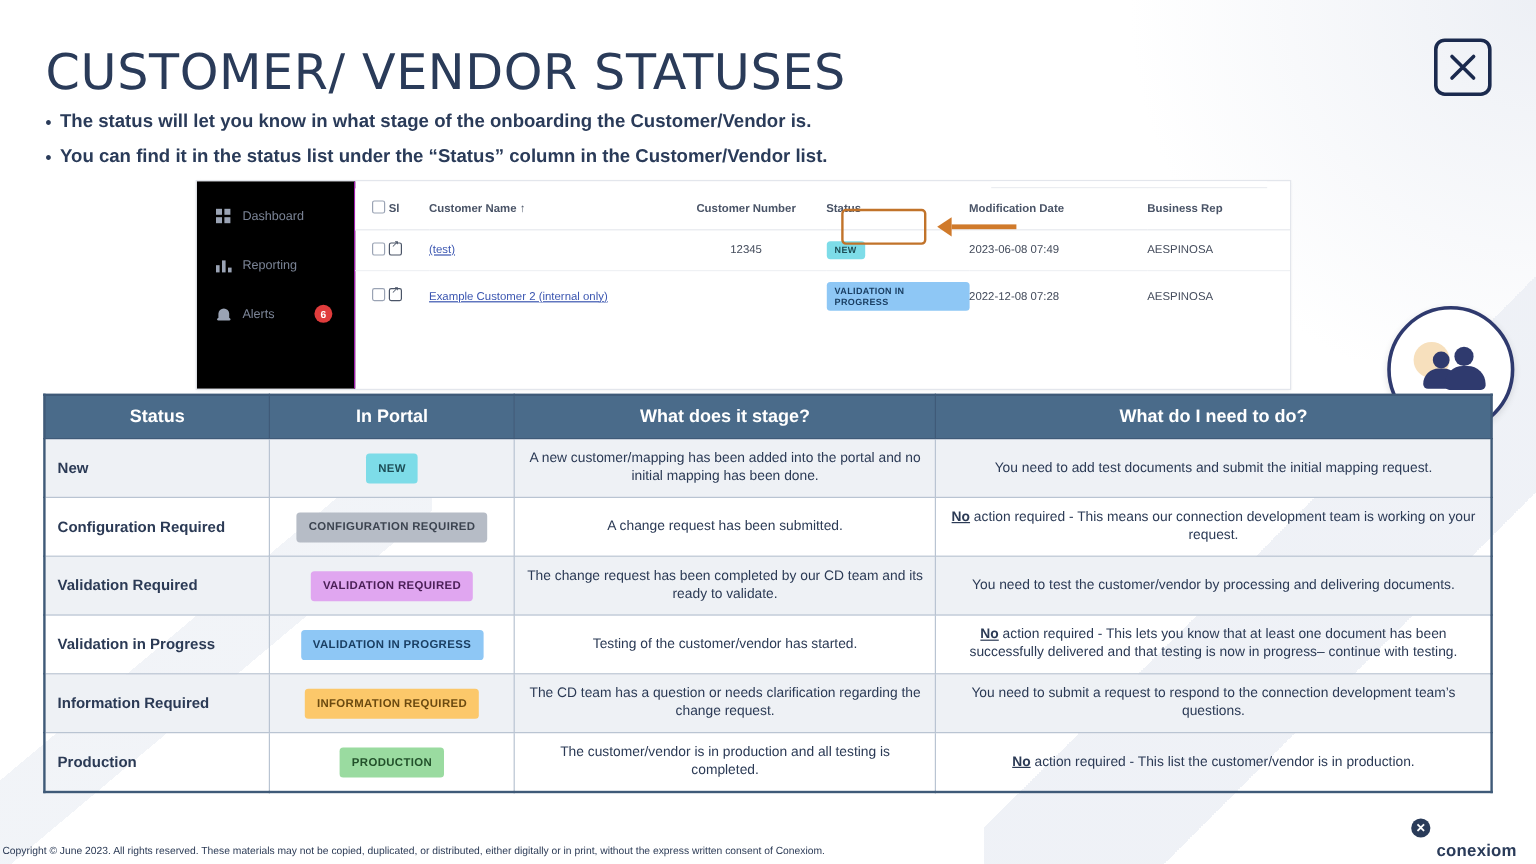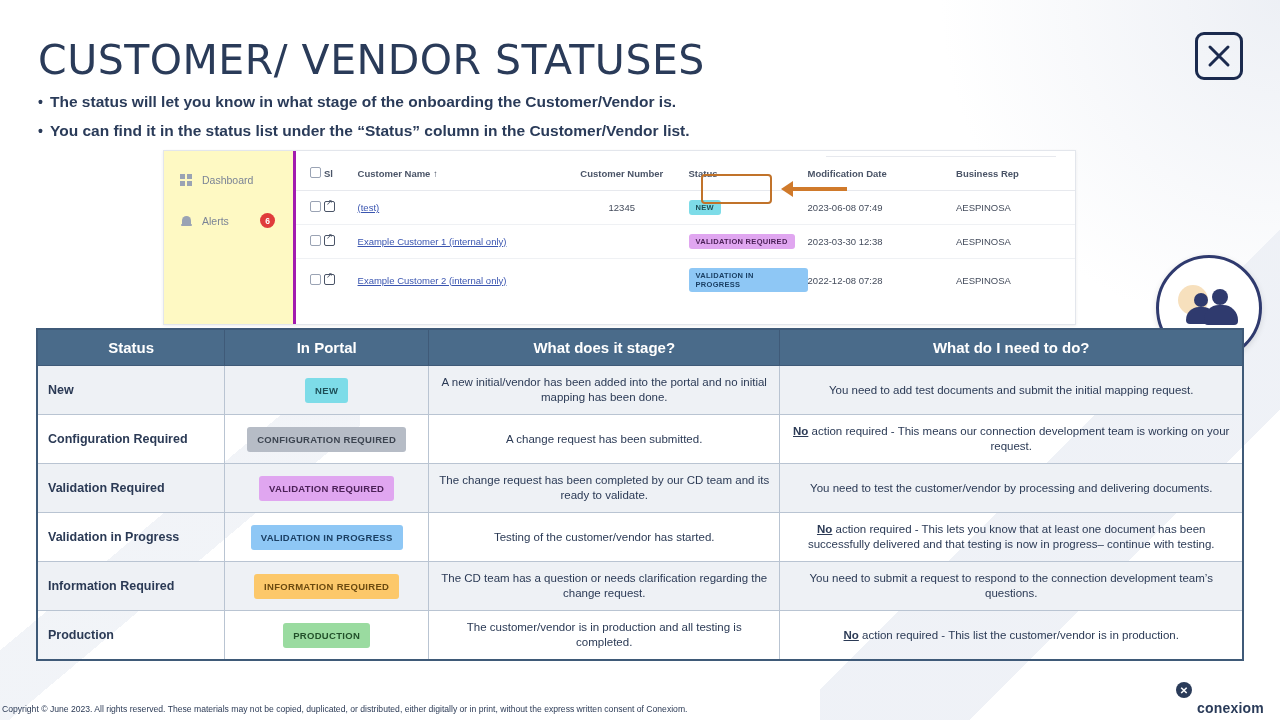--- a/index.html
+++ b/index.html
@@ -63,21 +63,21 @@
   
   .shot {
     position:absolute; left:163px; top:150px; width:913px; height:175px;
     background:#ffffff;
     border:1px solid #e3e6ec;
     box-shadow:0 1px 3px rgba(0,0,0,0.07);
     overflow:hidden;
     display:flex;
   }
   .shot-side {
-    width:132px; background:#fef9c3; border-right:3px solid #a21caf;
+    width:132px; background:#000000; border-right:1px solid #a21caf;
     padding-top:12px;
   }
   .side-item {
     display:flex; align-items:center; gap:9px;
     height:34px; padding:0 10px; margin:0 6px 7px 6px;
     font-size:10.5px; color:#7b8496; border-radius:5px;
     position:relative;
   }
   .side-item.active {
     border:2px solid #2f3a6e; color:#2f3a6e; font-weight:bold; background:#fff;
@@ -234,20 +234,24 @@
     <path d="M4 4 L22 22 M22 4 L4 22" stroke="#1b2a4e" stroke-width="3" stroke-linecap="round"></path>
     <rect x="2" y="2" width="22" height="22" rx="4" fill="none" stroke="#1b2a4e" stroke-width="0"></rect>
   </svg>
 </div>
 
 <div class="shot">
   <div class="shot-side">
     <div class="side-item">
       <span class="sic grid"></span>
       <span>Dashboard</span>
+    </div>
+    <div class="side-item">
+      <span class="sic bars"></span>
+      <span>Reporting</span>
     </div>
     <div class="side-item">
       <span class="sic bell"></span>
       <span>Alerts</span>
       <span class="badge-count">6</span>
     </div>
   </div>
   <div class="shot-main">
     <div class="shot-tabstrip"></div>
     <table class="shot-table">
@@ -266,29 +270,20 @@
         <tr>
           <td style="padding-left:14px;"><span class="chk"></span></td>
           <td><span class="extlink"></span></td>
           <td class="cname"><a href="#">(test)</a></td>
           <td style="text-align:center;">12345</td>
           <td><span class="pill pill-new">NEW</span></td>
           <td>2023-06-08 07:49</td>
           <td>AESPINOSA</td>
         </tr>
         <tr>
-          <td style="padding-left:14px;"><span class="chk"></span></td>
-          <td><span class="extlink"></span></td>
-          <td class="cname"><a href="#">Example Customer 1 (internal only)</a></td>
-          <td style="text-align:center;"></td>
-          <td><span class="pill pill-valreq">VALIDATION REQUIRED</span></td>
-          <td>2023-03-30 12:38</td>
-          <td>AESPINOSA</td>
-        </tr>
-        <tr>
           <td style="padding-left:14px;border-bottom:none;"><span class="chk"></span></td>
           <td style="border-bottom:none;"><span class="extlink"></span></td>
           <td class="cname" style="border-bottom:none;"><a href="#">Example Customer 2 (internal only)</a></td>
           <td style="text-align:center;border-bottom:none;"></td>
           <td style="border-bottom:none;"><span class="pill pill-valprog">VALIDATION IN PROGRESS</span></td>
           <td style="border-bottom:none;">2022-12-08 07:28</td>
           <td style="border-bottom:none;">AESPINOSA</td>
         </tr>
       </tbody>
     </table>
@@ -317,21 +312,21 @@
       <th style="width:188px;">Status</th>
       <th style="width:204px;">In Portal</th>
       <th style="width:352px;">What does it stage?</th>
       <th style="width:464px;">What do I need to do?</th>
     </tr>
   </thead>
   <tbody>
     <tr class="alt">
       <td class="c-status">New</td>
       <td class="c-portal"><span class="tag t-new">NEW</span></td>
-      <td class="c-mean">A new initial/vendor has been added into the portal and no initial mapping has been done.</td>
+      <td class="c-mean">A new customer/mapping has been added into the portal and no initial mapping has been done.</td>
       <td class="c-todo"><u class="nobold"></u><span>You need to add test documents and submit the initial mapping request.</span></td>
     </tr>
     <tr>
       <td class="c-status">Configuration Required</td>
       <td class="c-portal"><span class="tag t-config">CONFIGURATION REQUIRED</span></td>
       <td class="c-mean">A change request has been submitted.</td>
       <td class="c-todo"><u class="nobold">No</u><span> action required - This means our connection development team is working on your request.</span></td>
     </tr>
     <tr class="alt">
       <td class="c-status">Validation Required</td>

